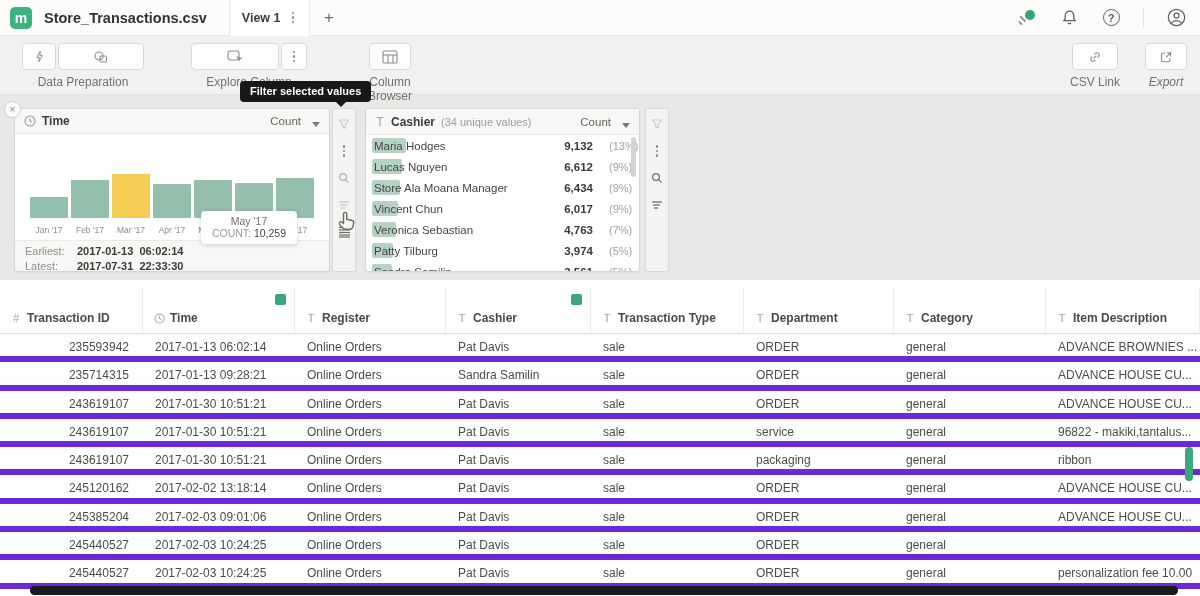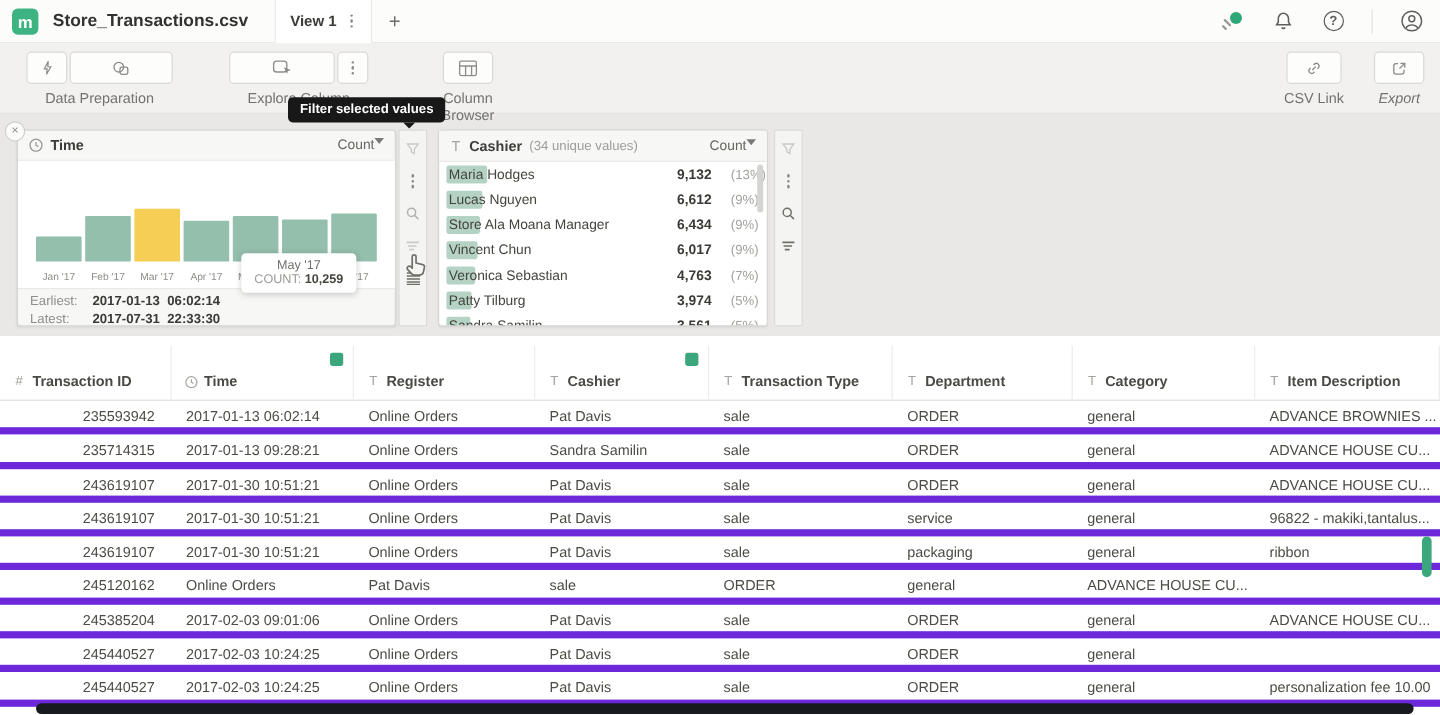--- a/index.html
+++ b/index.html
@@ -51,40 +51,40 @@
                    border-left:5px solid transparent; border-right:5px solid transparent; border-top:5px solid #181818; }
 
   
   .panels { position:absolute; top:95px; left:0; right:0; height:185px; background:#e9e8e6; z-index:5; }
   .panel { position:absolute; background:#f7f7f5; border:1px solid #d6d6d3; border-radius:3px;
            box-shadow:0 1px 2px rgba(0,0,0,.06); }
   .time-panel { left:14px; top:13px; width:316px; height:164px; }
   .panel-head { height:24px; display:flex; align-items:center; padding:0 9px; gap:6px; }
   .panel-title { font-size:12px; font-weight:700; color:#3c3c38; }
   .panel-sub { font-size:11px; color:#9c9c98; }
-  .agg { margin-left:auto; display:flex; align-items:flex-start; gap:0; font-size:11.5px; color:#66665f; cursor:pointer; }
+  .agg { margin-left:auto; display:flex; align-items:flex-end; gap:11px; font-size:11.5px; color:#66665f; cursor:pointer; }
   .caret-down { width:0; height:0; border-left:4px solid transparent; border-right:4px solid transparent; border-top:5px solid #7a7a76; }
   .close-chip { position:absolute; left:-11px; top:-8px; width:17px; height:17px; border-radius:50%;
                 background:#fbfbfa; border:1px solid #cfcfcc; color:#8b8b87; font-size:10px;
                 display:flex; align-items:center; justify-content:center; cursor:pointer; z-index:7; }
   .chart { position:relative; height:108px; background:#fff; border-top:1px solid #e9e9e6; border-bottom:1px solid #e9e9e6; overflow:hidden; }
   .bars { position:absolute; left:15px; right:15px; bottom:22px; height:46px; display:flex; align-items:flex-end; gap:3px; }
   .bar-slot { flex:1; display:flex; align-items:flex-end; }
   .bar { width:100%; border-radius:1px; cursor:pointer; }
   .xlabels { position:absolute; left:15px; right:15px; bottom:5px; display:flex; gap:3px; }
   .xlabels span { flex:1; text-align:center; font-size:8.5px; color:#8c8c88; white-space:nowrap; }
   .panel-foot { padding:3px 10px 0; }
   .foot-row { display:flex; font-size:11px; line-height:15px; }
   .foot-label { width:52px; color:#8e8e8a; }
   .foot-val { font-weight:700; color:#3a3a36; white-space:pre; }
   .chart-tip { position:absolute; left:186px; top:102px; width:96px; background:#fff; border-radius:4px;
                box-shadow:0 1px 5px rgba(0,0,0,.18); padding:4px 4px 5px; text-align:center; z-index:8; }
   .chart-tip .l1 { font-size:10.5px; color:#71716d; }
   .chart-tip .l2 { font-size:10.5px; color:#9a9a96; }
-  .chart-tip .l2 b { color:#45453f; font-weight:700; }
+  .chart-tip .l2 b { color:#45453f; font-weight:400; }
 
   .side-strip { position:absolute; top:13px; width:24px; height:164px; background:#f4f4f2;
                 border:1px solid #dadad7; border-radius:2px; display:flex; flex-direction:column;
                 align-items:center; padding-top:8px; gap:13px; }
   .strip-time { left:332px; }
   .strip-cashier { left:645px; }
   .s-icon { width:14px; height:14px; display:flex; align-items:center; justify-content:center; cursor:pointer; }
   .dim { color:#c9c9c5; } .mid { color:#b0b0ac; } .dark { color:#6f6f69; }
   .hand-cursor { position:absolute; left:334px; top:114px; width:24px; height:24px; z-index:70; pointer-events:none; }
 
@@ -544,20 +544,21 @@
           <div class="gcell">2017-01-30 10:51:21</div>
           <div class="gcell">Online Orders</div>
           <div class="gcell">Pat Davis</div>
           <div class="gcell">sale</div>
           <div class="gcell">packaging</div>
           <div class="gcell">general</div>
           <div class="gcell">ribbon</div>
         </div>
         <div class="grow" style="grid-template-columns: 143px 152px 151px 145px 153px 150px 152px 154px;">
           <div class="gcell right">245120162</div>
+          <div class="gcell">2017-02-02 13:18:14</div>
           <div class="gcell">Online Orders</div>
           <div class="gcell">Pat Davis</div>
           <div class="gcell">sale</div>
           <div class="gcell">ORDER</div>
           <div class="gcell">general</div>
           <div class="gcell">ADVANCE HOUSE CU...</div>
         </div>
         <div class="grow" style="grid-template-columns: 143px 152px 151px 145px 153px 150px 152px 154px;">
           <div class="gcell right">245385204</div>
           <div class="gcell">2017-02-03 09:01:06</div>

